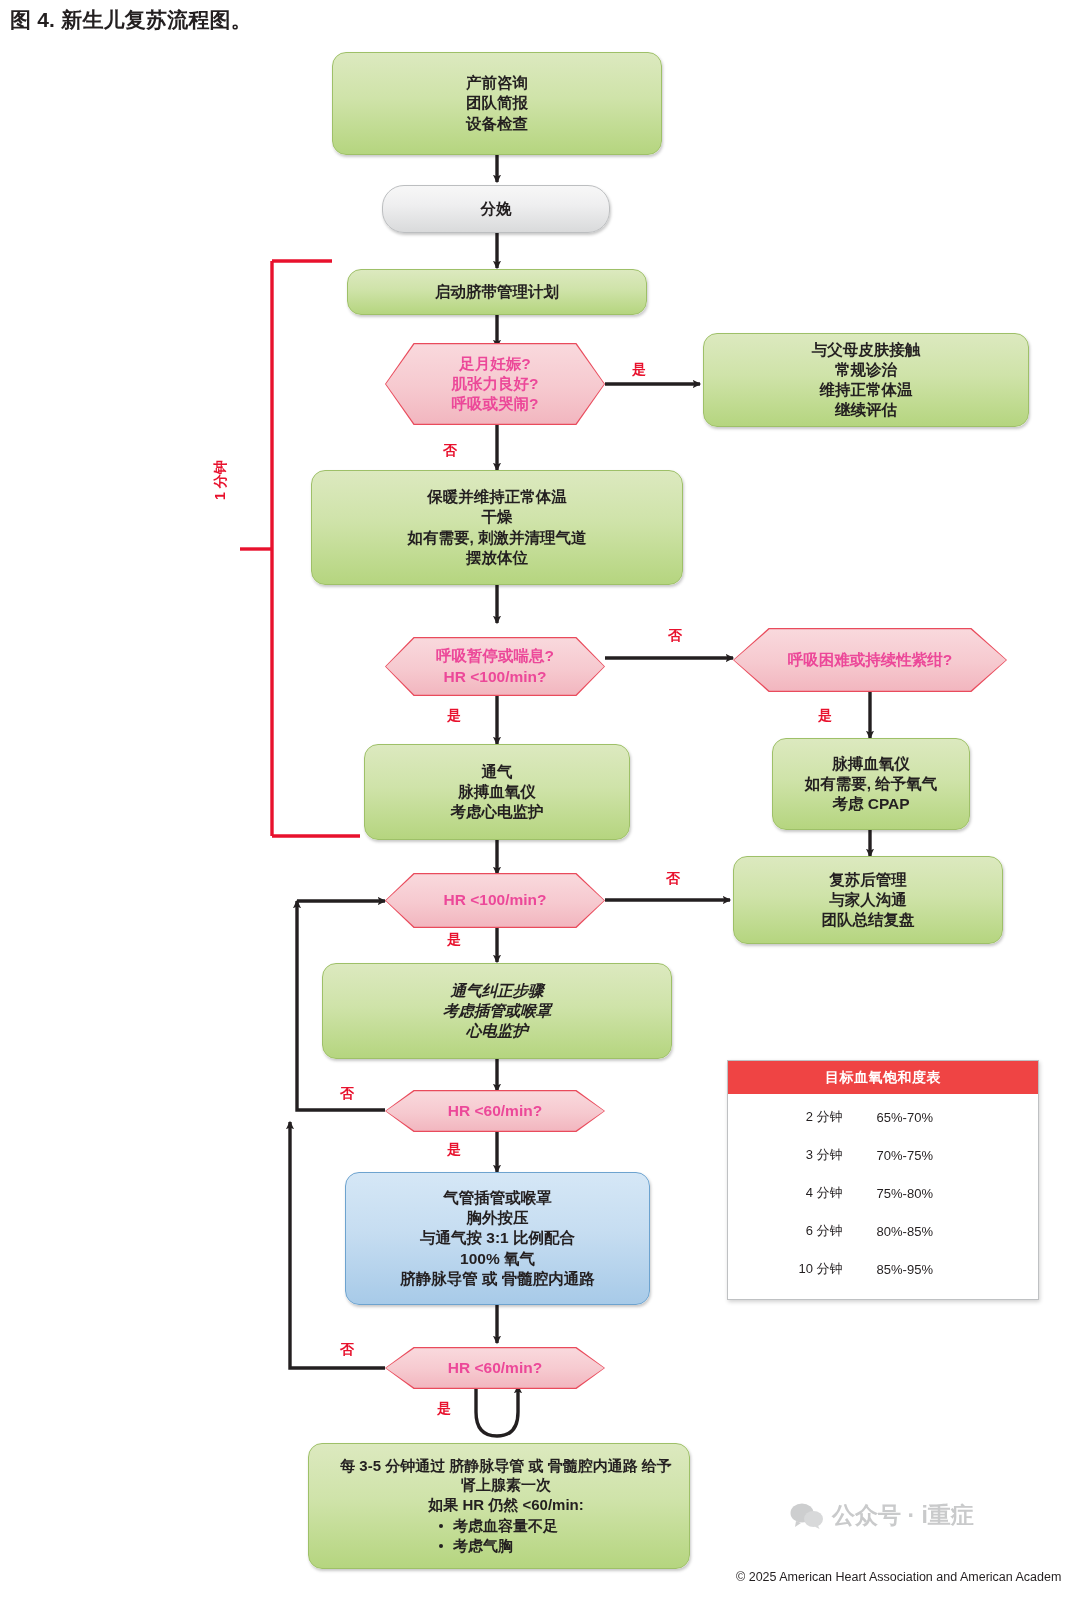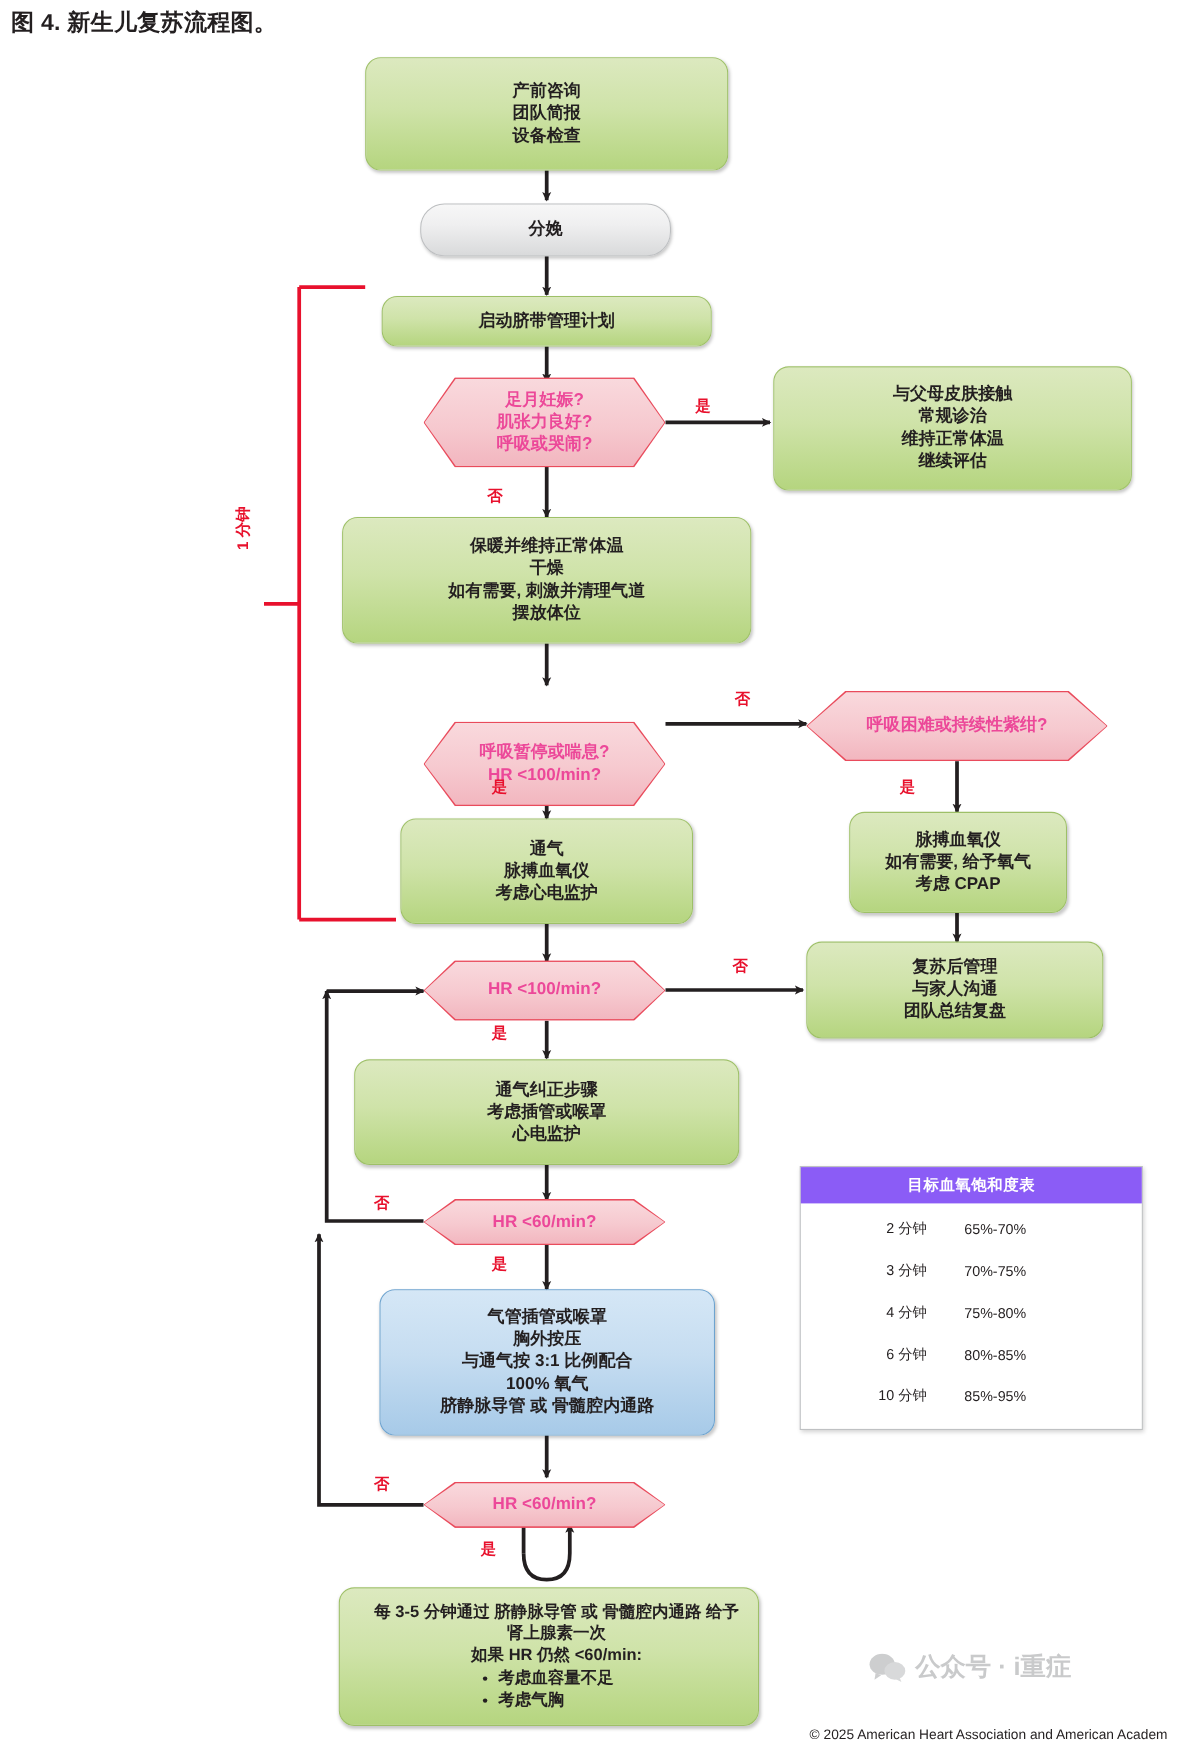--- a/index.html
+++ b/index.html
@@ -127,21 +127,21 @@
     left:727px; top:1060px;
     width:310px; height:238px;
     background:#ffffff;
     border:1px solid #bfc1c3;
     box-shadow:1px 2px 4px rgba(0,0,0,.18);
     z-index:3;
     font-size:13px;
   }
   #sat-table .thead{
     height:33px;
-    background:#8b5cf6;
+    background:#ef4444;
     color:#ffffff;
     font-weight:bold;
     font-size:14px;
     display:flex;align-items:center;justify-content:center;
     letter-spacing:.5px;
   }
   #sat-table .tbody{padding:4px 0 0 0;}
   #sat-table .trow{
     display:flex;
     height:38px;
@@ -291,39 +291,39 @@
     <div class="hexfg"></div>
     <div class="txt">
       <div>足月妊娠?</div>
       <div>肌张力良好?</div>
       <div>呼吸或哭闹?</div>
     </div>
   </div>
   <div class="yn" style="left:632px;top:361px;">是</div>
   <div class="yn" style="left:443px;top:442px;">否</div>
 
-  <div class="node box-green" style="left:703px;top:333px;width:326px;height:113px;">
+  <div class="node box-green" style="left:703px;top:333px;width:326px;height:94px;">
     <div class="txt">
       <div>与父母皮肤接触</div>
       <div>常规诊治</div>
       <div>维持正常体温</div>
       <div>继续评估</div>
     </div>
   </div>
 
   <div class="node box-green" style="left:311px;top:470px;width:372px;height:115px;">
     <div class="txt">
       <div>保暖并维持正常体温</div>
       <div>干燥</div>
       <div>如有需要, 刺激并清理气道</div>
       <div>摆放体位</div>
     </div>
   </div>
 
-  <div class="hex" style="left:385px;top:656px;width:220px;height:77px;">
+  <div class="hex" style="left:385px;top:637px;width:220px;height:59px;">
     <div class="hexbg"></div>
     <div class="hexfg"></div>
     <div class="txt">
       <div>呼吸暂停或喘息?</div>
       <div>HR &lt;100/min?</div>
     </div>
   </div>
   <div class="yn" style="left:668px;top:627px;">否</div>
   <div class="yn" style="left:447px;top:707px;">是</div>
 
@@ -363,21 +363,21 @@
   <div class="yn" style="left:447px;top:931px;">是</div>
 
   <div class="node box-green" style="left:733px;top:856px;width:270px;height:88px;">
     <div class="txt">
       <div>复苏后管理</div>
       <div>与家人沟通</div>
       <div>团队总结复盘</div>
     </div>
   </div>
 
-  <div class="node box-green" style="left:322px;top:963px;width:350px;height:96px;">
+  <div class="node box-green" style="left:322px;top:963px;width:350px;height:96px;font-style:italic;">
     <div class="txt">
       <div>通气纠正步骤</div>
       <div>考虑插管或喉罩</div>
       <div>心电监护</div>
     </div>
   </div>
 
   <div class="hex" style="left:385px;top:1090px;width:220px;height:42px;">
     <div class="hexbg"></div>
     <div class="hexfg"></div>

